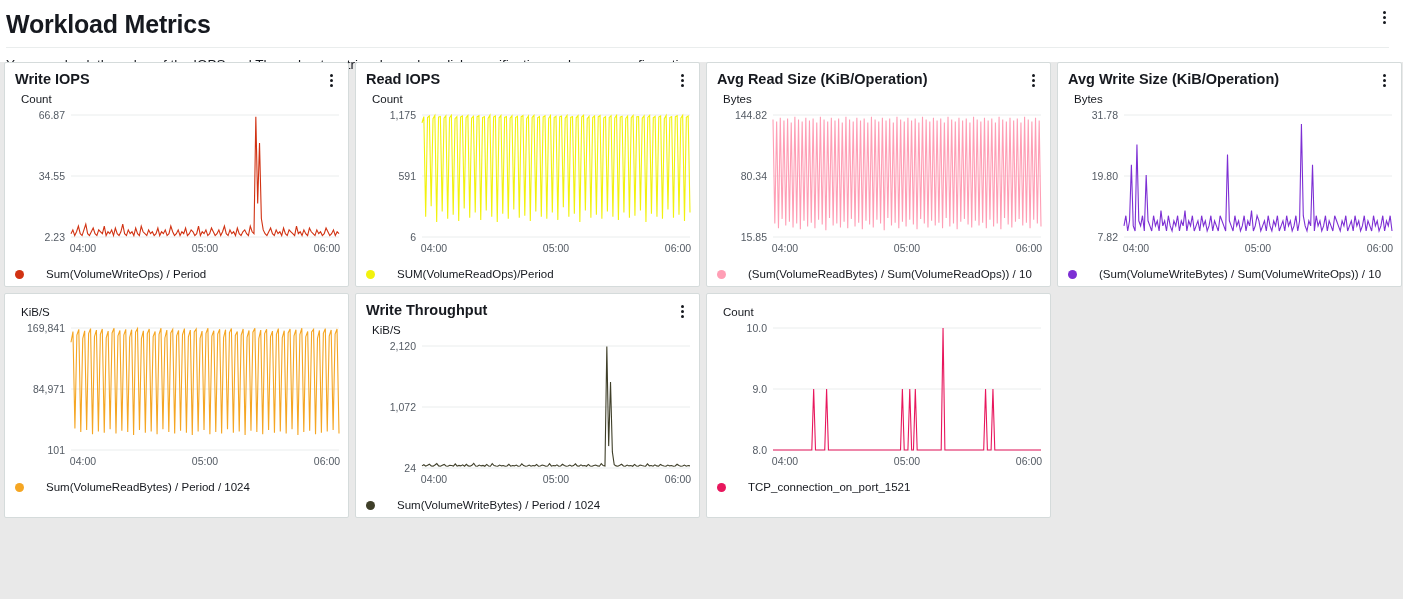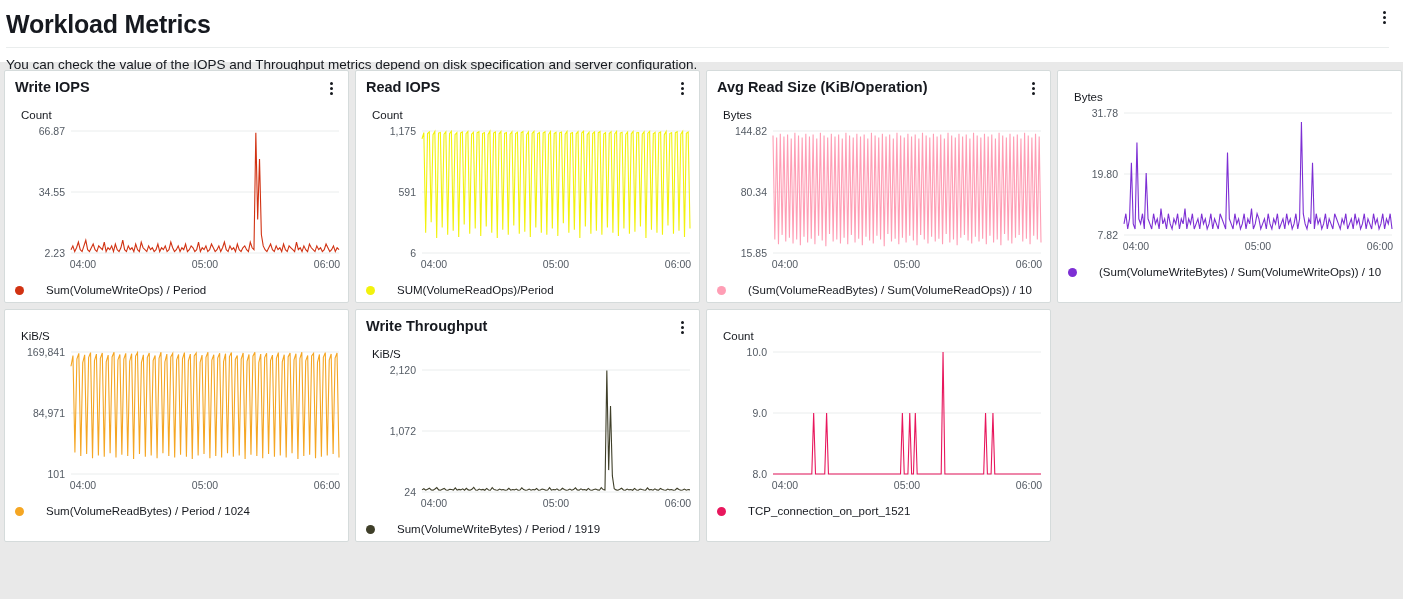--- a/index.html
+++ b/index.html
@@ -52,21 +52,21 @@
     height: 3px;
     border-radius: 50%;
     background: #16191f;
   }
   .header-kebab {
     position: absolute;
     right: 12px;
     top: 8px;
   }
   .grid {
-    padding: 8px 4px;
+    padding: 0 4px;
   }
   .row {
     display: flex;
     gap: 6px;
     margin-bottom: 6px;
   }
   .card {
     background: #ffffff;
     border: 1px solid #d5dbdb;
     border-radius: 2px;
@@ -82,21 +82,21 @@
   }
   .card-title {
     font-size: 14.5px;
     font-weight: bold;
     color: #16191f;
     line-height: 1.2;
   }
   .axis-unit {
     font-size: 11.5px;
     color: #16191f;
-    margin-top: 12px;
+    margin-top: 4px;
     margin-left: 6px;
   }
   .plot-wrap {
     position: relative;
     margin-top: 4px;
   }
   .plot {
     display: block;
   }
   .xticks {
@@ -236,20 +236,28 @@
           <span style="left: 68px;">04:00</span>
           <span style="left: 190px;">05:00</span>
           <span style="left: 312px;">06:00</span>
         </div>
         <div class="legend">
           <span class="dot" style="background: rgb(255, 158, 181);"></span>
           <span>(Sum(VolumeReadBytes) / Sum(VolumeReadOps)) / 10</span>
         </div>
       </div>
     <div class="card card-w">
+        <div class="card-head">
+          <div class="card-title">Avg Write Size (KiB/Operation)</div>
+          <div class="kebab">
+            <i></i>
+            <i></i>
+            <i></i>
+          </div>
+        </div>
         <div class="axis-unit">Bytes</div>
         <div class="plot-wrap">
           <svg class="plot" width="330" height="132">
             <line x1="56" x2="324" y1="6" y2="6" stroke="#eaeded" stroke-width="1"></line>
             <text x="50" y="9.5" text-anchor="end" class="ylabel">31.78</text>
             <line x1="56" x2="324" y1="67" y2="67" stroke="#eaeded" stroke-width="1"></line>
             <text x="50" y="70.5" text-anchor="end" class="ylabel">19.80</text>
             <line x1="56" x2="324" y1="128" y2="128" stroke="#eaeded" stroke-width="1"></line>
             <text x="50" y="131.5" text-anchor="end" class="ylabel">7.82</text>
             <path d="M56.00,116.90 L57.85,106.72 L59.70,121.99 L61.54,111.81 L63.39,55.80 L65.24,116.90 L67.09,121.99 L68.94,35.43 L70.79,111.81 L72.63,116.90 L74.48,106.72 L76.33,121.99 L78.18,65.98 L80.03,111.81 L81.88,116.90 L83.72,121.99 L85.57,106.72 L87.42,116.90 L89.27,111.81 L91.12,121.99 L92.97,101.62 L94.81,116.90 L96.66,111.81 L98.51,121.99 L100.36,106.72 L102.21,116.90 L104.06,121.99 L105.90,111.81 L107.75,116.90 L109.60,106.72 L111.45,121.99 L113.30,111.81 L115.14,116.90 L116.99,101.62 L118.84,121.99 L120.69,111.81 L122.54,116.90 L124.39,106.72 L126.23,121.99 L128.08,116.90 L129.93,111.81 L131.78,121.99 L133.63,106.72 L135.48,116.90 L137.32,111.81 L139.17,121.99 L141.02,116.90 L142.87,106.72 L144.72,121.99 L146.57,111.81 L148.41,116.90 L150.26,121.99 L152.11,106.72 L153.96,111.81 L155.81,116.90 L157.66,121.99 L159.50,45.61 L161.35,111.81 L163.20,116.90 L165.05,121.99 L166.90,106.72 L168.74,116.90 L170.59,111.81 L172.44,121.99 L174.29,116.90 L176.14,106.72 L177.99,121.99 L179.83,111.81 L181.68,116.90 L183.53,101.62 L185.38,121.99 L187.23,116.90 L189.08,106.72 L190.92,111.81 L192.77,121.99 L194.62,116.90 L196.47,111.81 L198.32,121.99 L200.17,106.72 L202.01,116.90 L203.86,121.99 L205.71,111.81 L207.56,116.90 L209.41,106.72 L211.26,121.99 L213.10,116.90 L214.95,111.81 L216.80,121.99 L218.65,106.72 L220.50,116.90 L222.34,111.81 L224.19,121.99 L226.04,116.90 L227.89,106.72 L229.74,121.99 L231.59,111.81 L233.43,15.06 L235.28,106.72 L237.13,116.90 L238.98,121.99 L240.83,111.81 L242.68,116.90 L244.52,55.80 L246.37,121.99 L248.22,106.72 L250.07,116.90 L251.92,111.81 L253.77,121.99 L255.61,116.90 L257.46,106.72 L259.31,121.99 L261.16,111.81 L263.01,116.90 L264.86,121.99 L266.70,106.72 L268.55,111.81 L270.40,116.90 L272.25,121.99 L274.10,111.81 L275.94,116.90 L277.79,106.72 L279.64,121.99 L281.49,116.90 L283.34,111.81 L285.19,121.99 L287.03,106.72 L288.88,116.90 L290.73,111.81 L292.58,121.99 L294.43,116.90 L296.28,106.72 L298.12,121.99 L299.97,111.81 L301.82,116.90 L303.67,121.99 L305.52,106.72 L307.37,116.90 L309.21,111.81 L311.06,121.99 L312.91,116.90 L314.76,106.72 L316.61,121.99 L318.46,111.81 L320.30,116.90 L322.15,106.72 L324.00,121.99 " fill="none" stroke="#7d2fd4" stroke-width="1.1"></path>
@@ -311,21 +319,21 @@
             <path d="M56.00,125.90 L57.85,124.74 L59.70,126.20 L61.54,125.32 L63.39,124.16 L65.24,125.90 L67.09,126.20 L68.94,125.03 L70.79,123.58 L72.63,125.90 L74.48,126.20 L76.33,125.32 L78.18,124.45 L80.03,126.02 L81.88,126.25 L83.72,125.21 L85.57,125.56 L87.42,126.02 L89.27,123.87 L91.12,126.20 L92.97,125.44 L94.81,125.90 L96.66,124.86 L98.51,126.20 L100.36,124.27 L102.21,125.90 L104.06,126.25 L105.90,125.32 L107.75,123.29 L109.60,126.02 L111.45,126.20 L113.30,125.03 L115.14,125.90 L116.99,125.44 L118.84,126.25 L120.69,124.45 L122.54,126.02 L124.39,126.25 L126.23,123.69 L128.08,125.56 L129.93,126.02 L131.78,126.20 L133.63,125.03 L135.48,125.90 L137.32,125.56 L139.17,126.25 L141.02,126.02 L142.87,124.27 L144.72,126.20 L146.57,125.56 L148.41,125.90 L150.26,125.03 L152.11,126.25 L153.96,126.02 L155.81,123.87 L157.66,125.56 L159.50,126.20 L161.35,126.02 L163.20,125.03 L165.05,126.25 L166.90,125.56 L168.74,125.90 L170.59,124.45 L172.44,126.20 L174.29,126.02 L176.14,125.03 L177.99,125.56 L179.83,126.25 L181.68,126.02 L183.53,123.69 L185.38,126.20 L187.23,125.56 L189.08,125.90 L190.92,124.86 L192.77,126.25 L194.62,126.02 L196.47,124.27 L198.32,125.56 L200.17,126.20 L202.01,126.02 L203.86,125.03 L205.71,126.25 L207.56,125.56 L209.41,123.87 L211.26,125.90 L213.10,126.20 L214.95,124.86 L216.80,125.90 L218.65,125.56 L220.50,126.25 L222.34,124.45 L224.19,126.02 L226.04,126.25 L227.89,125.56 L229.74,125.03 L231.59,125.90 L233.43,126.25 L235.28,123.69 L237.13,125.56 L238.98,126.02 L240.83,6.58 L242.68,106.11 L244.52,42.09 L246.37,111.94 L248.22,124.74 L250.07,125.90 L251.92,126.20 L253.77,125.32 L255.61,124.27 L257.46,126.02 L259.31,126.25 L261.16,125.03 L263.01,125.90 L264.86,125.56 L266.70,126.25 L268.55,124.45 L270.40,126.02 L272.25,126.25 L274.10,125.03 L275.94,125.56 L277.79,126.02 L279.64,126.20 L281.49,123.87 L283.34,125.90 L285.19,125.56 L287.03,126.25 L288.88,124.86 L290.73,125.90 L292.58,126.20 L294.43,124.45 L296.28,125.56 L298.12,126.02 L299.97,126.20 L301.82,125.03 L303.67,125.90 L305.52,125.56 L307.37,126.25 L309.21,126.02 L311.06,124.27 L312.91,125.56 L314.76,126.25 L316.61,126.02 L318.46,125.03 L320.30,126.20 L322.15,125.56 L324.00,125.90 " fill="none" stroke="#3f3f29" stroke-width="1.1"></path>
           </svg>
         </div>
         <div class="xticks">
           <span style="left: 68px;">04:00</span>
           <span style="left: 190px;">05:00</span>
           <span style="left: 312px;">06:00</span>
         </div>
         <div class="legend">
           <span class="dot" style="background: rgb(63, 63, 41);"></span>
-          <span>Sum(VolumeWriteBytes) / Period / 1919</span>
+          <span>Sum(VolumeWriteBytes) / Period / 1024</span>
         </div>
       </div>
     <div class="card card-w">
         <div class="axis-unit">Count</div>
         <div class="plot-wrap">
           <svg class="plot" width="330" height="132">
             <line x1="56" x2="324" y1="6" y2="6" stroke="#eaeded" stroke-width="1"></line>
             <text x="50" y="9.5" text-anchor="end" class="ylabel">10.0</text>
             <line x1="56" x2="324" y1="67" y2="67" stroke="#eaeded" stroke-width="1"></line>
             <text x="50" y="70.5" text-anchor="end" class="ylabel">9.0</text>

